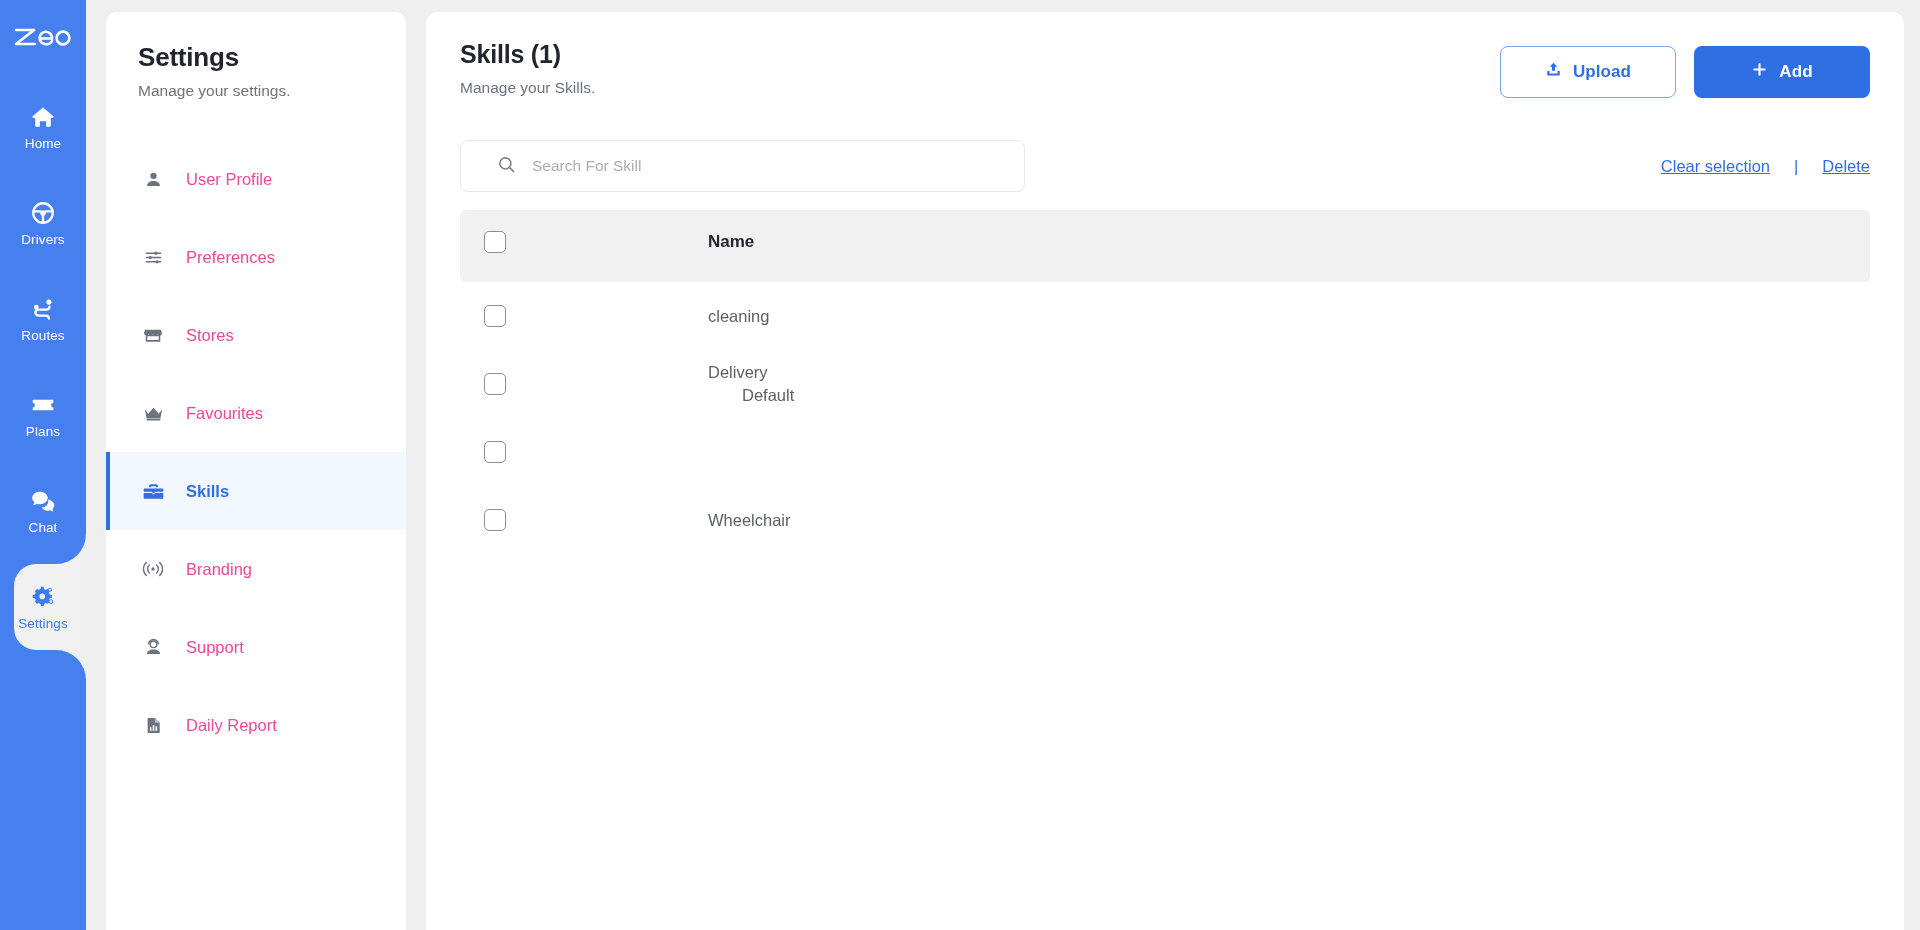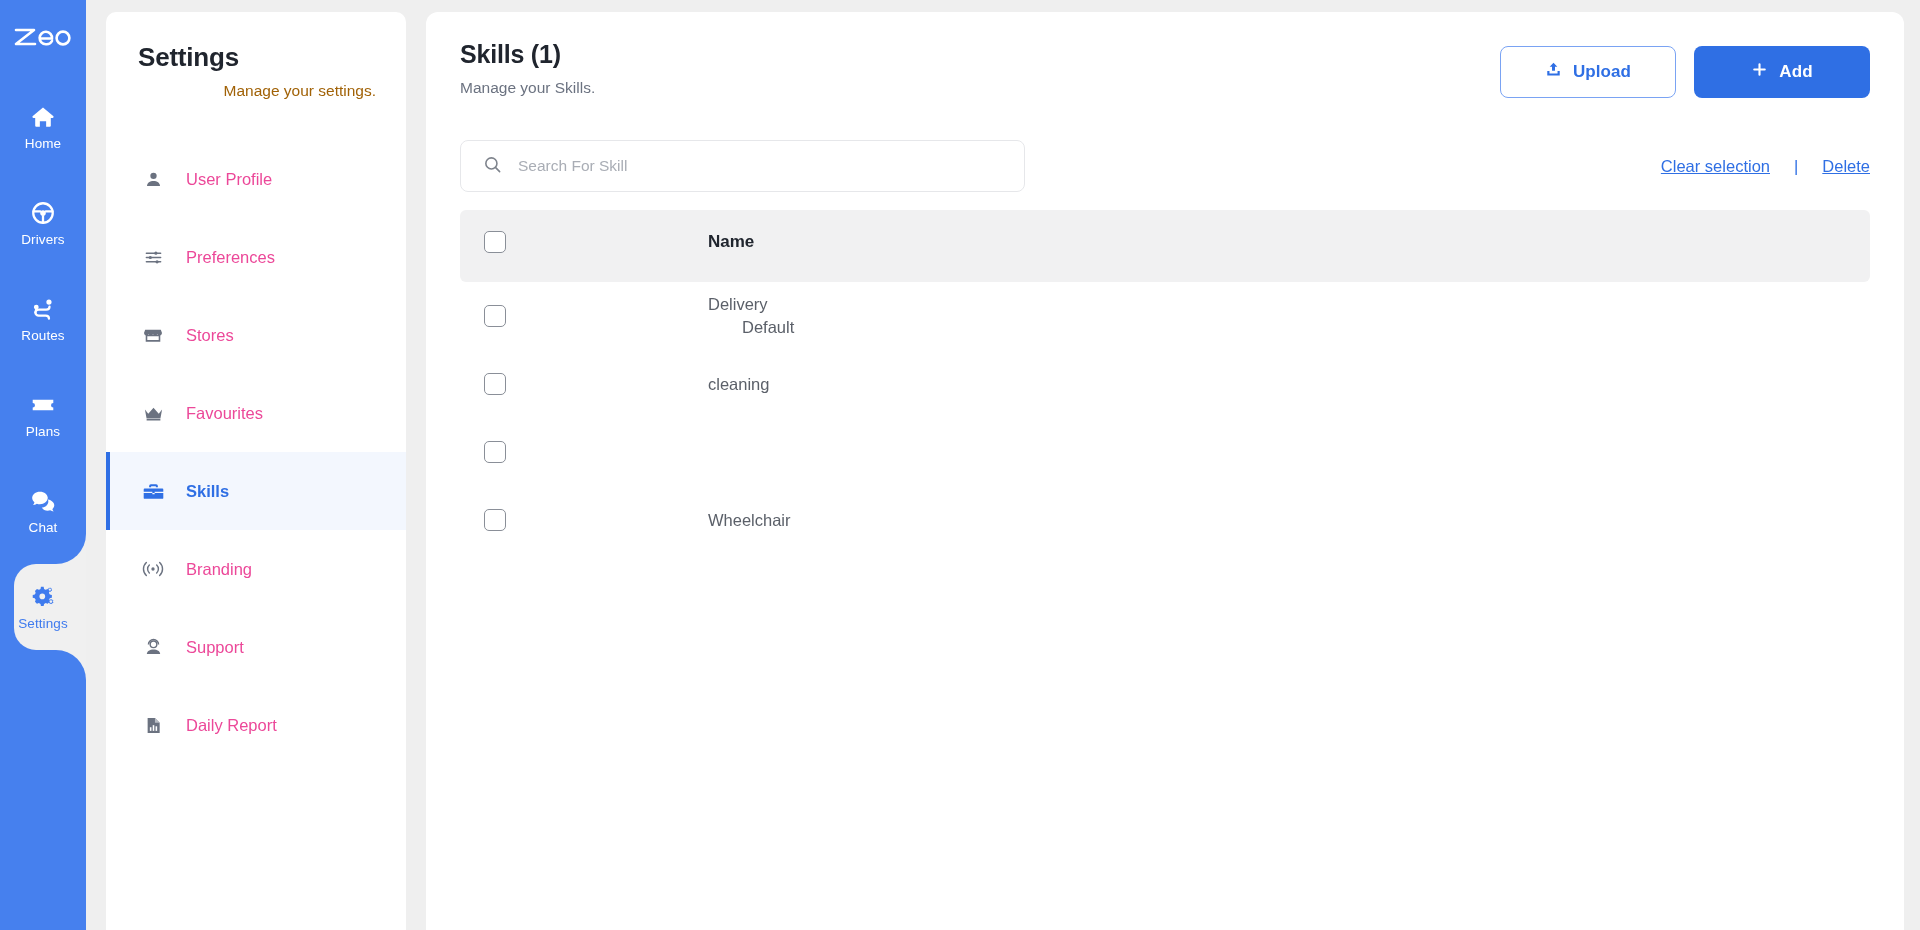--- a/index.html
+++ b/index.html
@@ -61,21 +61,21 @@
     width: 300px; flex: 0 0 300px;
     background: #ffffff;
     margin: 12px 0 0 20px;
     border-radius: 10px 10px 0 0;
     padding: 30px 0 0 0;
     overflow: hidden;
     position: relative;
   }
   .settings-head { padding: 0 30px 0 32px; }
   .settings-title { font-size: 26px; font-weight: 700; color: #20252e; letter-spacing: -.2px; }
-  .settings-sub { font-size: 15.5px; color: #a16207; margin-top: 9px; text-align: right; }
+  .settings-sub { font-size: 15.5px; color: #737373; margin-top: 9px; }
 
   .settings-menu { margin-top: 40px; }
   .menu-item {
     display: flex; align-items: center; gap: 22px;
     height: 78px; padding-left: 36px;
     color: #ec4899; font-size: 16.5px;
     position: relative; cursor: pointer;
   }
   .menu-item .mi-ico { width: 22px; display: flex; align-items: center; justify-content: center; flex: 0 0 22px; }
   .menu-item.active { background: #f3f7fe; color: #2f6fe4; font-weight: 700; }
@@ -103,21 +103,21 @@
     height: 52px; border-radius: 8px; font-size: 17px; font-weight: 700;
     cursor: pointer; letter-spacing: .1px;
   }
   .btn-upload { width: 176px; border: 1.6px solid #7aa3f3; background: #fff; color: #2f6fe4; gap: 11px; }
   .btn-add { width: 176px; background: #2f6fe4; color: #fff; border: none; }
 
   
   .search-row { display: flex; align-items: center; justify-content: space-between; margin-top: 42px; }
   .search-box {
     width: 565px; height: 52px; border: 1px solid #e6e7ea; border-radius: 8px;
-    display: flex; align-items: center; gap: 16px; padding: 0 22px; background: #fff;
+    display: flex; align-items: center; gap: 16px; padding: 0 36px; background: #fff;
   }
   .search-box input {
     border: none; outline: none; font-size: 15.5px; color: #30343c; flex: 1;
     font-family: "Liberation Sans", sans-serif; background: transparent;
   }
   .search-box input::placeholder { color: #a9adb5; }
 
   .sel-actions { display: flex; align-items: center; gap: 24px; font-size: 16.5px; }
   .sel-actions a { color: #2f6fe4; text-decoration: underline; cursor: pointer; font-weight: 500; }
   .sel-actions .sep { color: #2f6fe4; }
@@ -383,31 +383,31 @@
           <span class="cbox"></span>
         </div>
         <div class="th-name">Name</div>
       </div>
 
       <div class="tbl-row">
         <div class="cell-check">
           <span class="cbox"></span>
         </div>
         <div class="cell-name">
-          <span>Delivery</span>
-          <span class="sub">Default</span>
+          <span>cleaning</span>
         </div>
       </div>
 
       <div class="tbl-row">
         <div class="cell-check">
           <span class="cbox"></span>
         </div>
         <div class="cell-name">
-          <span>cleaning</span>
+          <span>Delivery</span>
+          <span class="sub">Default</span>
         </div>
       </div>
 
       <div class="tbl-row">
         <div class="cell-check">
           <span class="cbox"></span>
         </div>
       </div>
 
       <div class="tbl-row">

